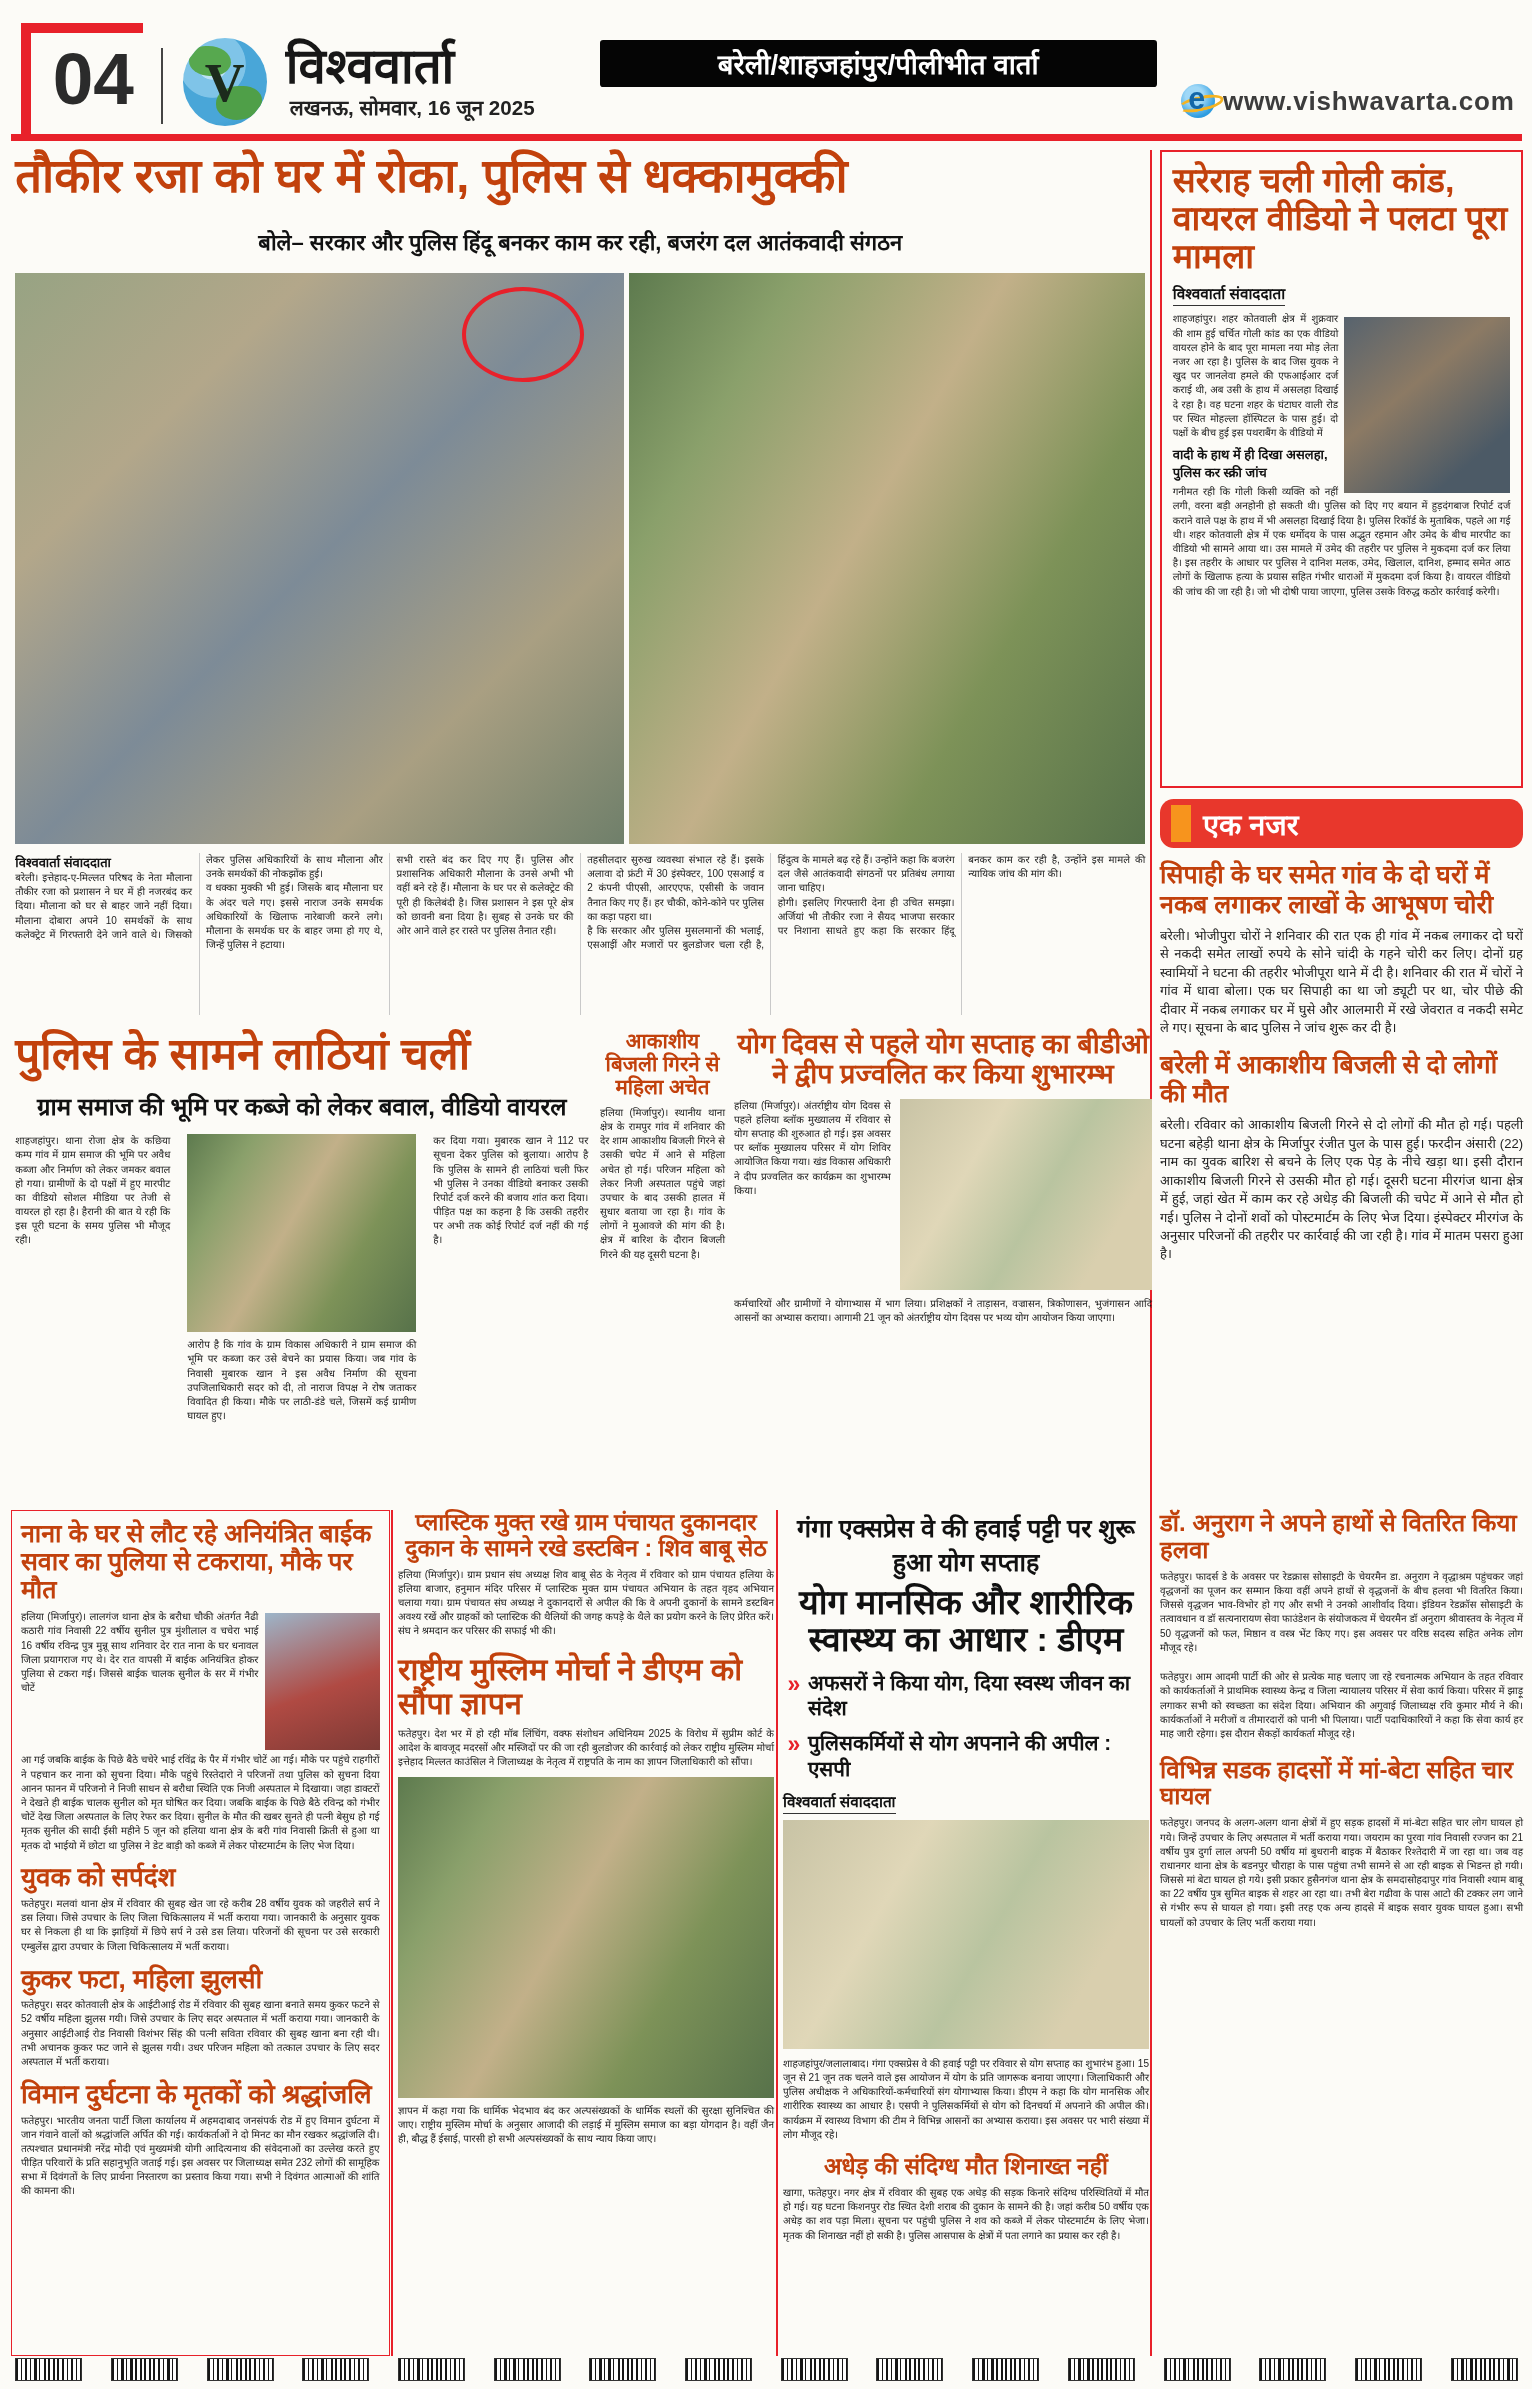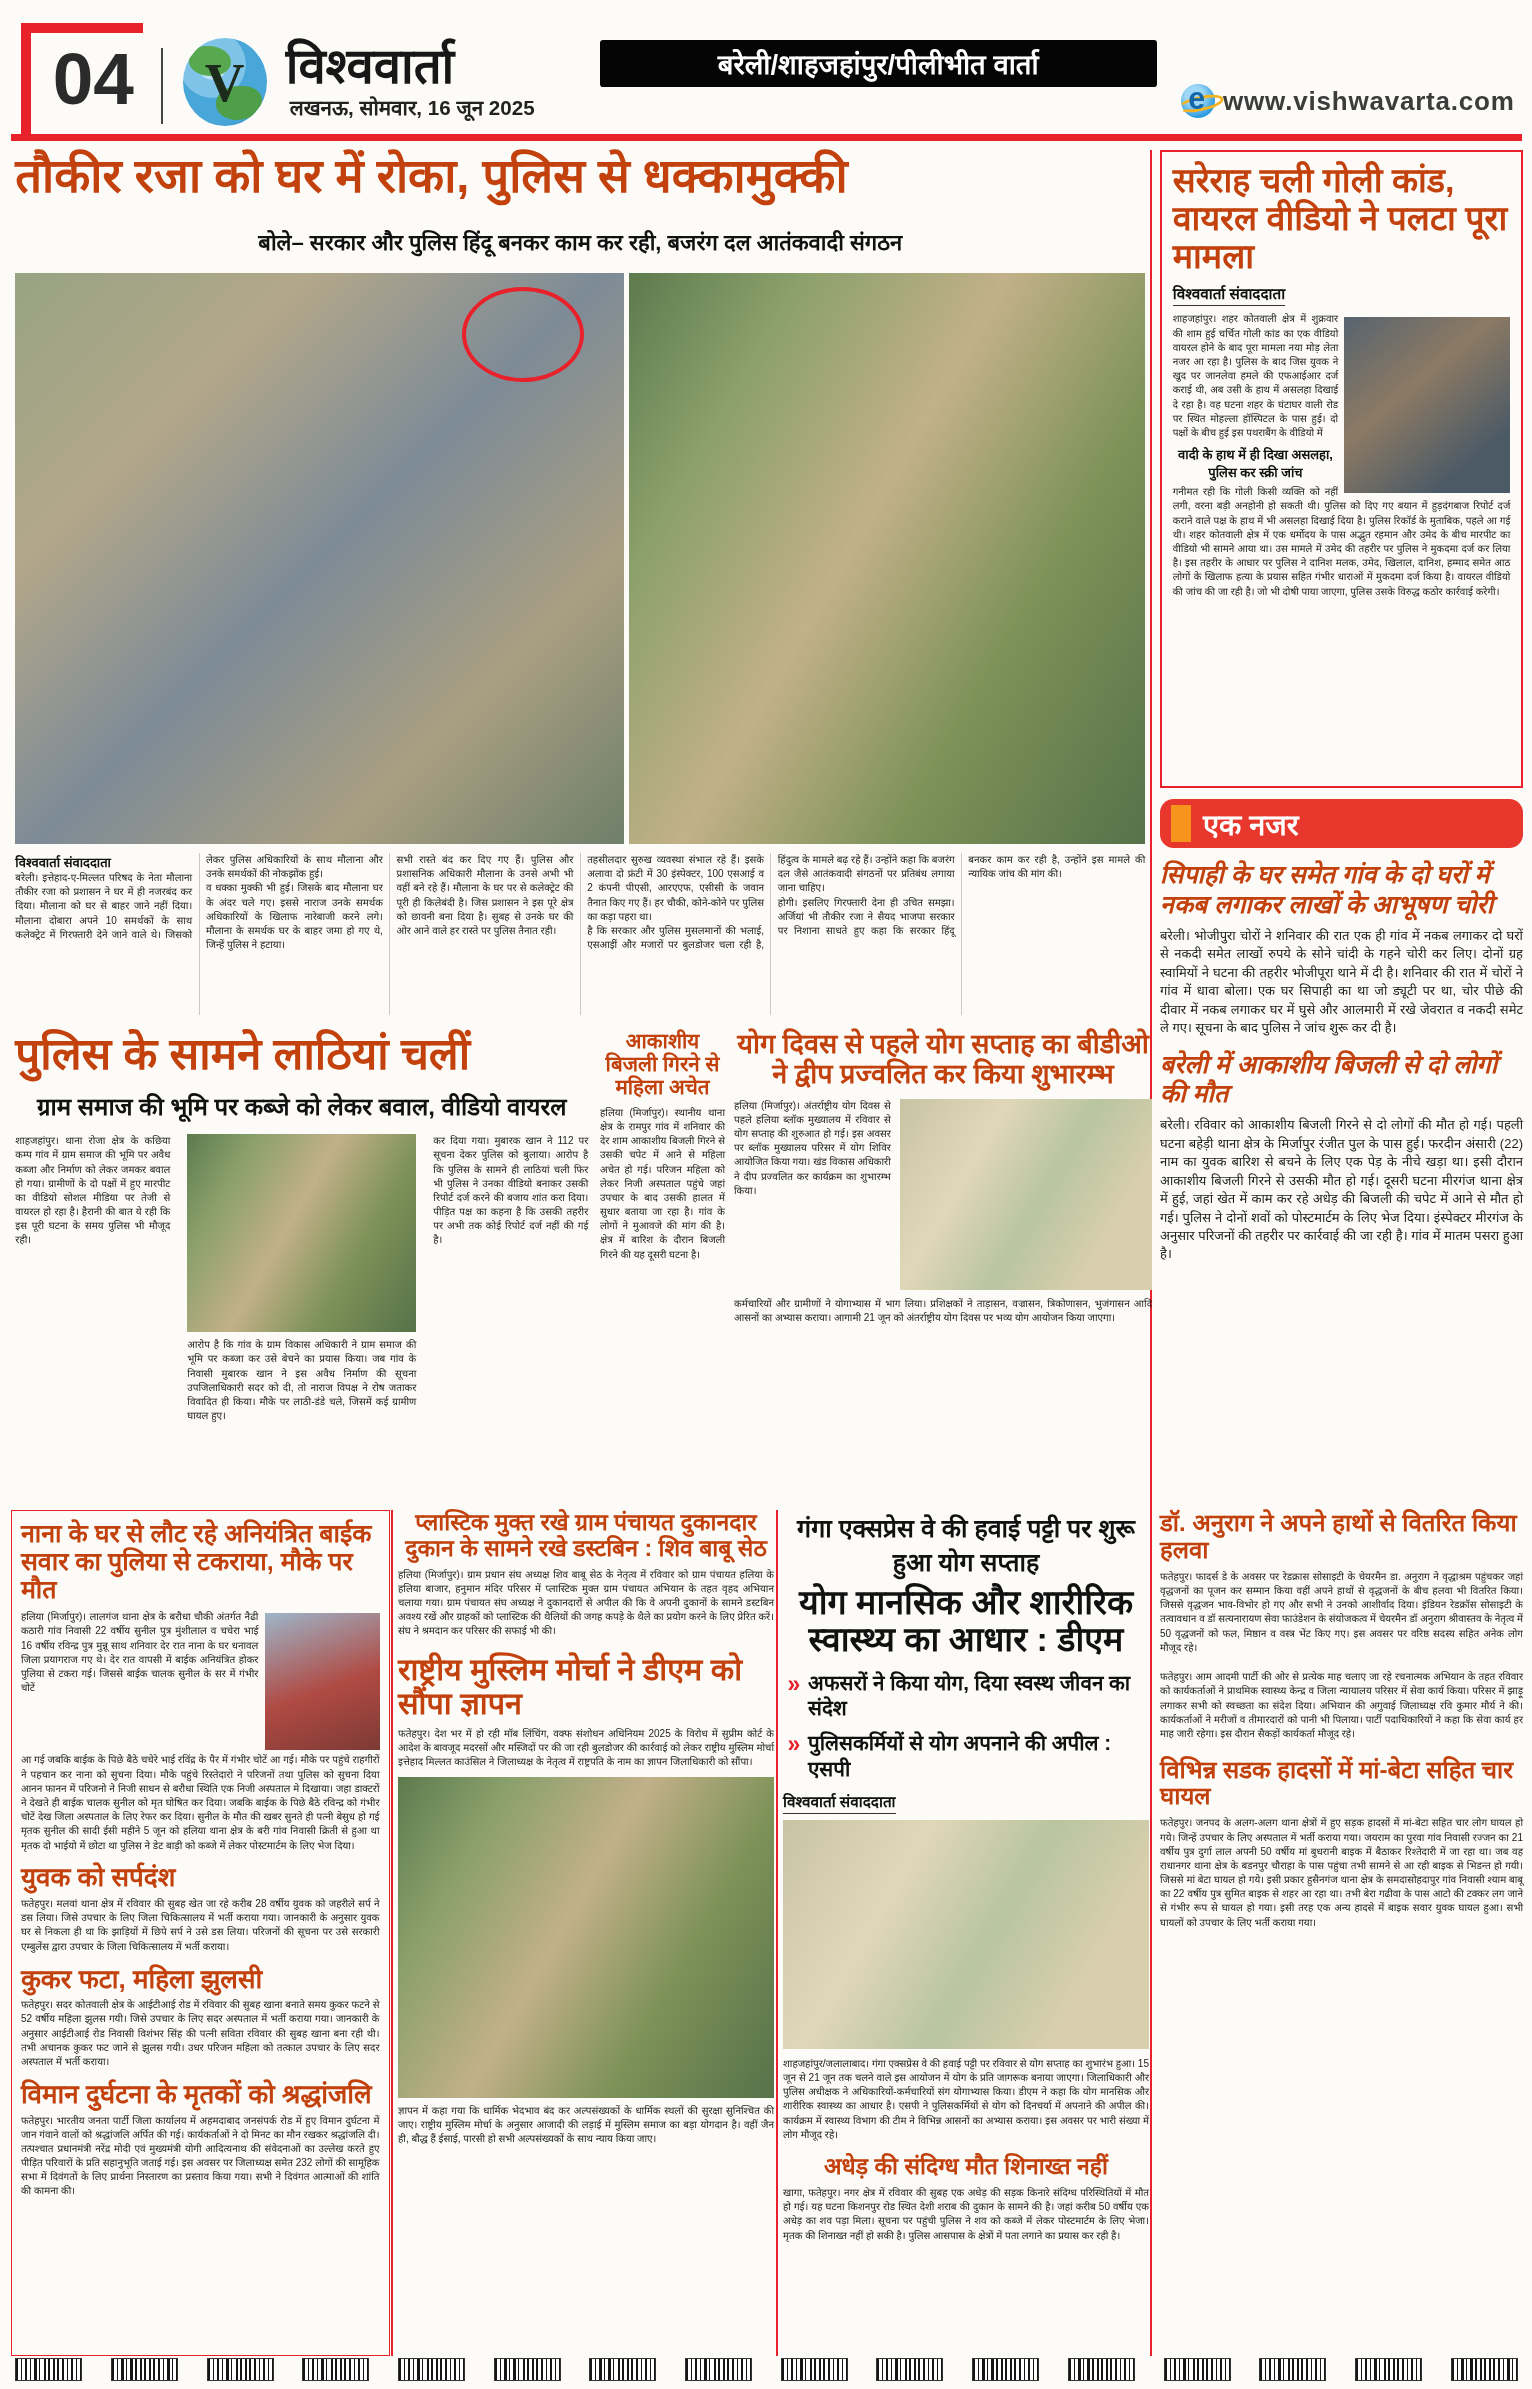--- a/index.html
+++ b/index.html
@@ -55,28 +55,28 @@
   .lead-photo .p2 { flex:1; }
   .highlight-circle { position:absolute; left:447px; top:13.7px; width:122px; height:95px;
     border:4.6px solid #e8212a; border-radius:50%; }
   .lead-body { position:absolute; left:15.3px; top:853px; width:1130px; height:162px; column-count:6; column-gap:13.7px; column-rule:0.8px solid #c9c9c9; }
   .lead-byline-sm { font-size:13px; font-weight:bold; }
 
   
   .goli { position:absolute; left:1160px; top:150px; width:363px; height:638px; border:2.3px solid #e8212a; padding:9.2px 10.7px; }
   .goli .hl { font-size:34px; }
   .goli-photo { float:right; width:166px; height:176px; margin:4.6px 0 4.6px 6.1px; }
-  .goli-caption { font-size:13px; font-weight:bold; margin:4.6px 0;text-align:center; }
+  .goli-caption { font-size:13px; font-weight:bold; margin:4.6px 0; }
 
   
   .eknazar { position:absolute; left:1160px; top:799px; width:363px; height:704px; }
   .eknazar-tab { width:100%; height:49px; background:#e8372c; border-radius:13.7px; display:flex; align-items:center; }
   .eknazar-accent { width:20px; height:37px; background:#f7941d; margin-left:10.7px; }
   .eknazar-label { color:#fff; font-size:29px; font-weight:bold; padding-left:12.2px; }
-  .eknazar .hl { font-size:25px; margin-top:12.2px; line-height:1.18;font-style:italic; }
+  .eknazar .hl { font-size:25px; margin-top:12.2px; line-height:1.18; }
   .eknazar .body-txt { margin-top:7.6px; font-size:13px; }
 
   
   .lathi { position:absolute; left:15.3px; top:1029px; width:573px; }
   .lathi .hl { font-size:44px; }
   .lathi-sub { font-size:24px; font-weight:bold; text-align:center; margin-top:10.7px; }
   .lathi-grid { display:flex; gap:17px; margin-top:12.2px; height:328px; }
   .lathi-grid .t { flex:1; }
   .lathi-photo { width:229px; height:198px; }
   .bijli { position:absolute; left:600px; top:1029px; width:125px; }

